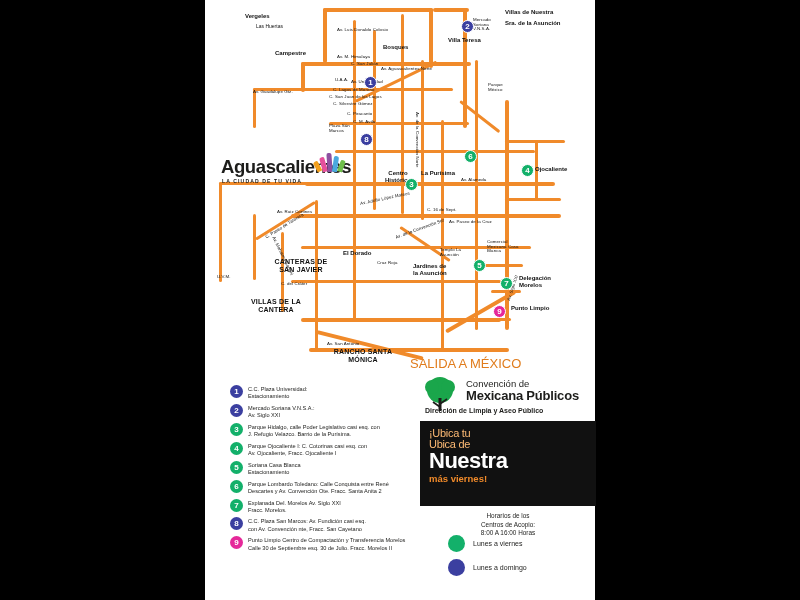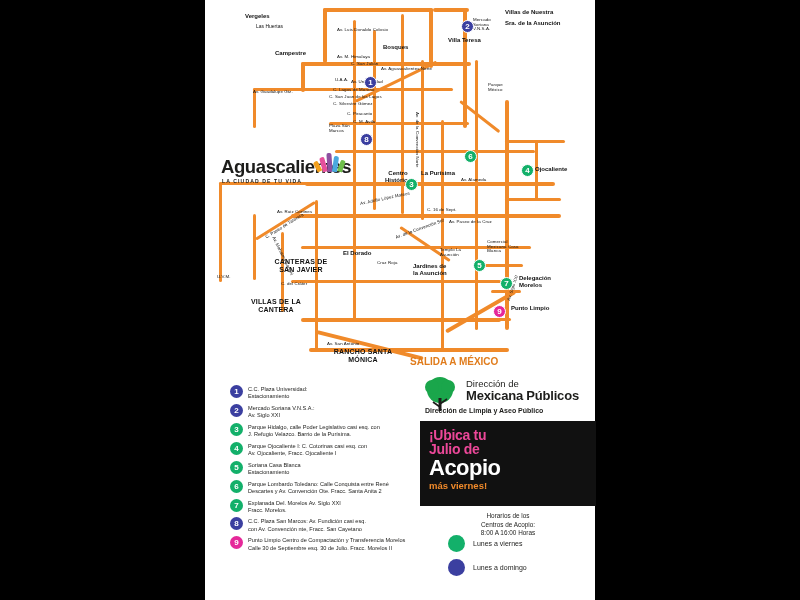--- a/index.html
+++ b/index.html
@@ -68,23 +68,23 @@
     position: absolute;
     font-weight: bold;
     color: #111;
     font-size: 7px;
     line-height: 1.15;
     letter-spacing: .2px;
     white-space: nowrap;
   }
   .salida {
     position: absolute;
-    font-weight: bold;
+    font-weight: normal;
     color: #e07c1c;
-    font-size: 10px;
+    font-size: 13px;
     white-space: nowrap;
   }
 
   
   .pin {
     position: absolute;
     width: 13px; height: 13px;
     border-radius: 50%;
     color: #fff;
     font-size: 8px;
@@ -196,23 +196,23 @@
 
   
   #panel {
     position: absolute;
     left: 215px; top: 421px;
     width: 176px; height: 85px;
     background: #111111;
     padding: 7px 9px;
   }
   #panel .p1 {
-    color: #ec4899;
-    font-size: 14px;
-    font-weight: bold;
+    color: #fdba74;
+    font-size: 11px;
+    font-weight: normal;
     line-height: 1.02;
     letter-spacing: -0.3px;
   }
   #panel .p2 {
     color: #ffffff;
     font-size: 22px;
     font-weight: bold;
     line-height: 1;
     letter-spacing: -0.5px;
   }
@@ -439,29 +439,29 @@
 
     <div id="sec">
       <svg class="tree" viewBox="0 0 40 40">
         <circle cx="20" cy="16" r="13" fill="#1aa64b"></circle>
         <circle cx="12" cy="13" r="7" fill="#1aa64b"></circle>
         <circle cx="28" cy="13" r="7" fill="#1aa64b"></circle>
         <rect x="18.5" y="24" width="3" height="13" fill="#1d1d1b"></rect>
         <path d="M20 30 L27 25" stroke="#1d1d1b" stroke-width="1.6" fill="none"></path>
         <path d="M20 33 L13 28" stroke="#1d1d1b" stroke-width="1.6" fill="none"></path>
       </svg>
-      <div class="t1">Dirección de</div>
+      <div class="t1">Convención de</div>
       <div class="t2">Mexicana Públicos</div>
       <div class="t3">Dirección de Limpia y Aseo Público</div>
     </div>
 
     <div id="panel">
       <div class="p1">¡Ubica tu</div>
-      <div class="p1">Julio de</div>
-      <div class="p2">Acopio</div>
+      <div class="p1">Ubica de</div>
+      <div class="p2">Nuestra</div>
       <div class="p3">más viernes!</div>
     </div>
 
     <div id="hours">
       <div class="h">Horarios de los</div>
       <div class="h">Centros de Acopio:</div>
       <div class="h">8:00 A 16:00 Horas</div>
     </div>
 
     <div id="keys">

